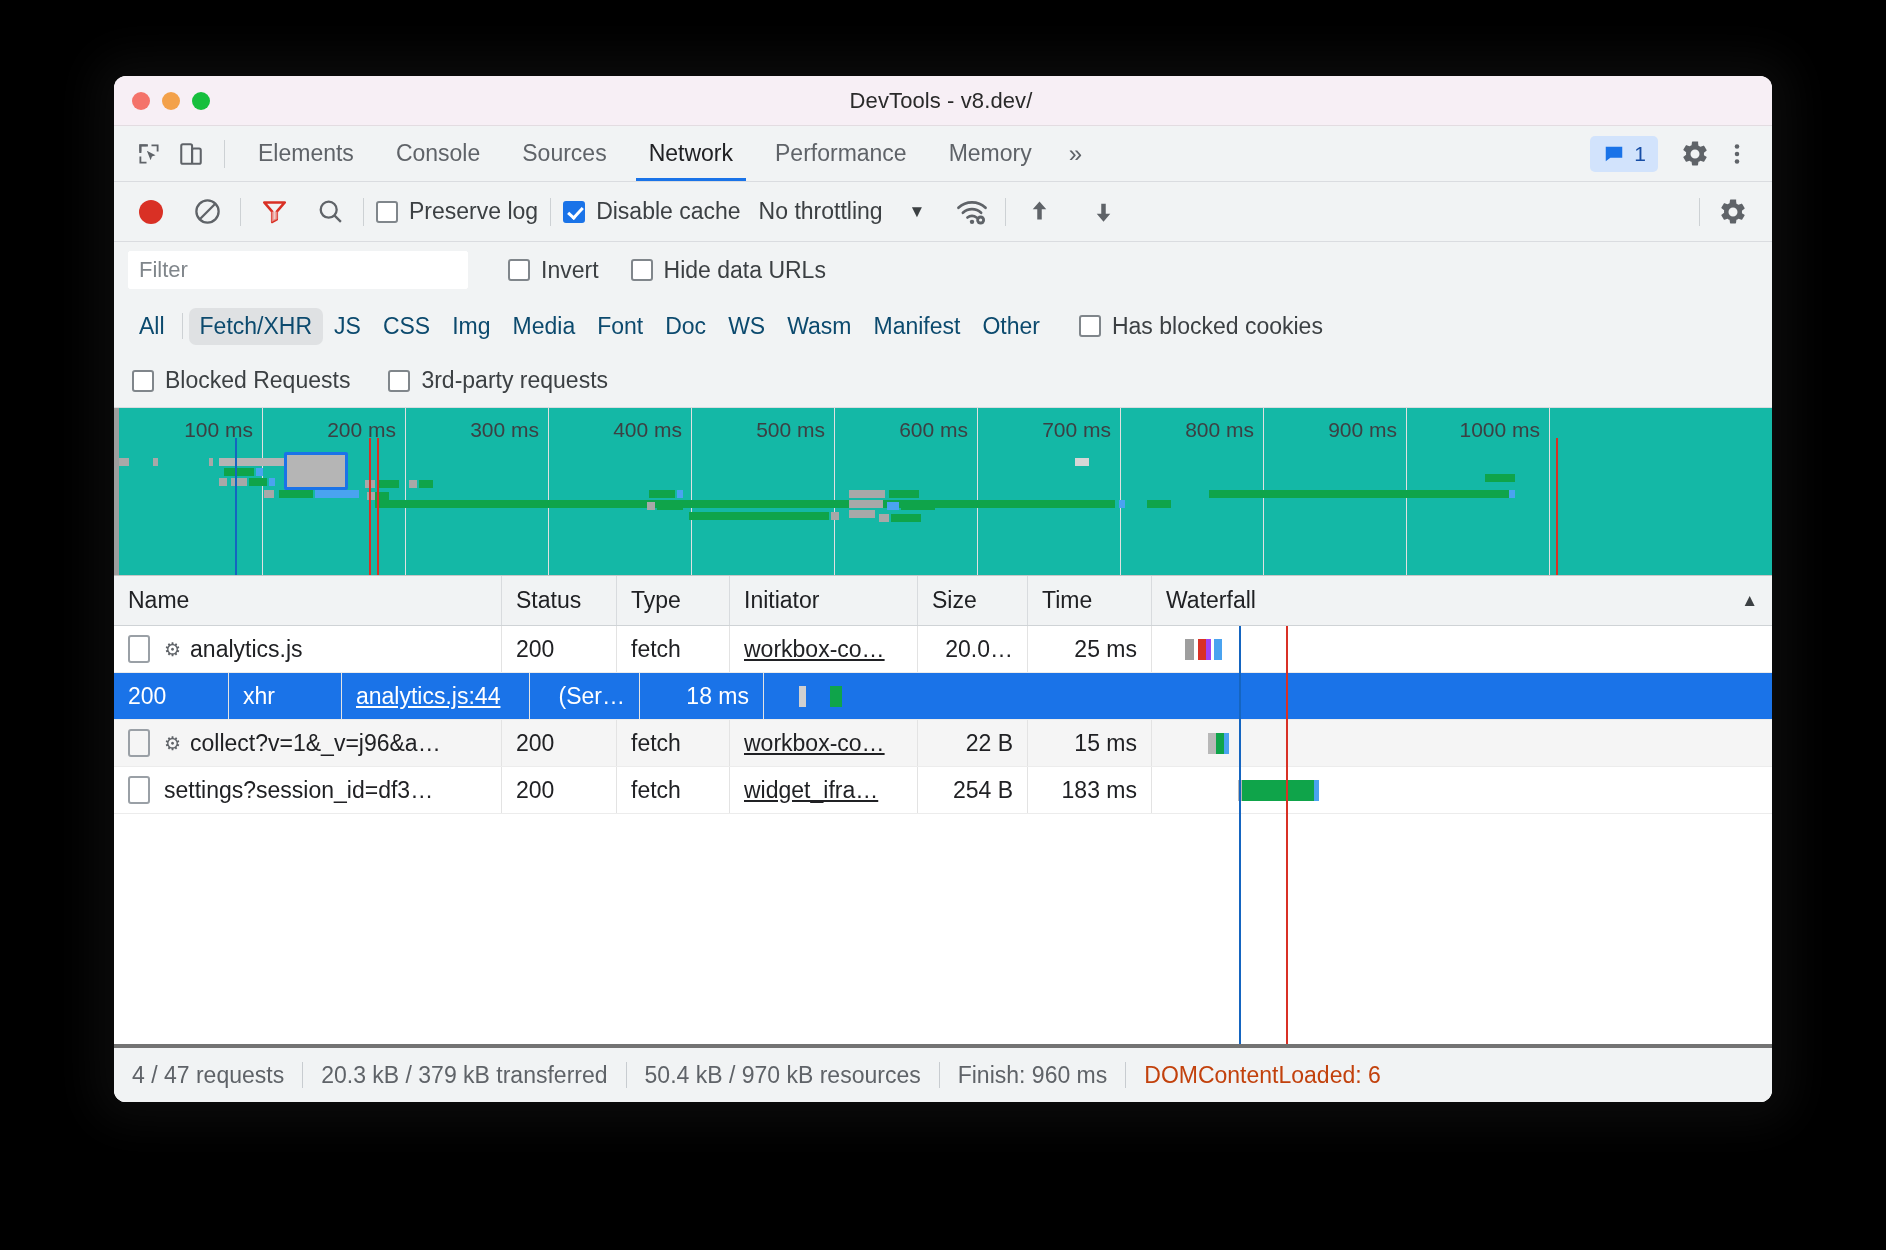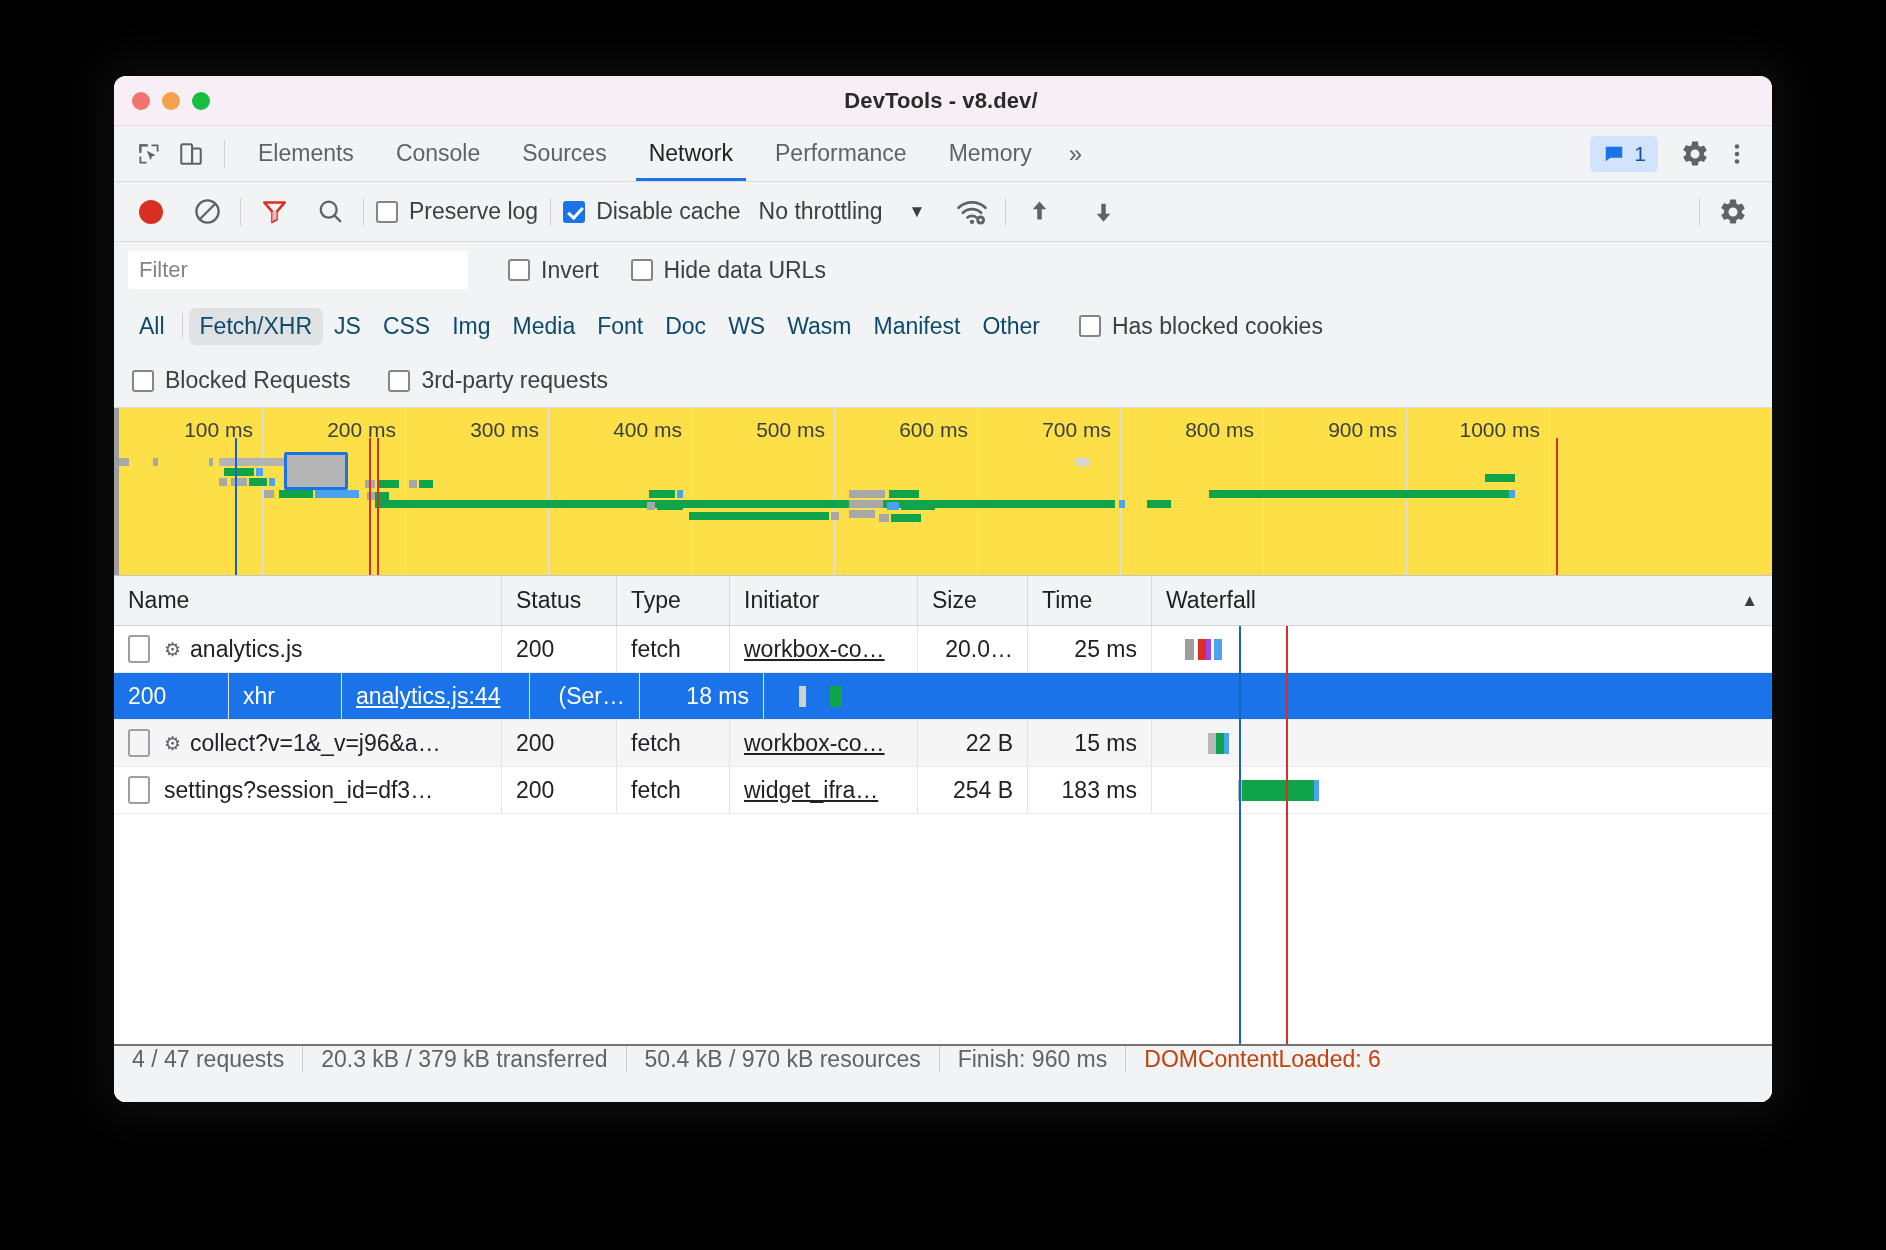--- a/index.html
+++ b/index.html
@@ -31,21 +31,21 @@
     display: flex; align-items: center;
     position: relative;
   }
   .traffic { display:flex; gap:12px; margin-left:18px; }
   .dot { width:18px; height:18px; border-radius:50%; }
   .dot.red { background:#f4736a; }
   .dot.yellow { background:#f3a14a; }
   .dot.green { background:#16bf3d; }
   .title-text {
     position:absolute; left:0; right:4px; text-align:center;
-    font-size:22px; font-weight:bold; color:#2a2a2a;
+    font-size:22px; font-weight:normal; color:#2a2a2a;
     letter-spacing:0.1px;
     pointer-events:none;
   }
 
   
   .tabbar {
     height: 56px; flex:0 0 56px;
     background:#f1f3f4;
     border-bottom:1px solid #dadce0;
     display:flex; align-items:center; padding-left:14px;
@@ -138,21 +138,21 @@
   .blockedrow {
     height:54px; flex:0 0 54px;
     background:#f1f3f4;
     border-bottom:1px solid #dadce0;
     display:flex; align-items:center; padding-left:18px; gap:38px;
   }
 
   
   .overview {
     flex:0 0 168px; height:168px;
-    background:#fde047;
+    background:#14b8a6;
     border-bottom:1px solid #c7c7c7;
     position:relative; overflow:hidden;
     display:flex;
   }
   .ov-left-pad { width:5px; background:#9e9e9e; flex:0 0 5px; }
   .ov-canvas { position:relative; flex:1; }
   .ov-divider {
     position:absolute; top:0; bottom:0; width:1px; background:#e0e0e0;
   }
   .ov-tick {
@@ -218,22 +218,22 @@
   .wf { position:relative; height:100%; flex:1; overflow:hidden; padding:0; }
   .wf-bar { position:absolute; top:13px; height:21px; }
 
   
   .evline { position:absolute; top:0; bottom:0; width:2px; z-index:5; }
 
   
   .statusbar {
     height:58px; flex:0 0 58px;
     background:#f1f3f4;
-    border-top:2px solid #737373;
-    display:flex; padding-left:18px;
+    border-top:4px solid #737373;
+    display:flex; align-items:center; padding-left:18px;
     font-size:23px; color:#5f6368;
     overflow:hidden; white-space:nowrap;
   }
   .sb-sep { width:1px; height:26px; background:#c8ccd0; margin:0 18px; }
   .sb-blue { color:#c2410c; }
 </style>
 </head>
 <body>
 
 <div class="page">

